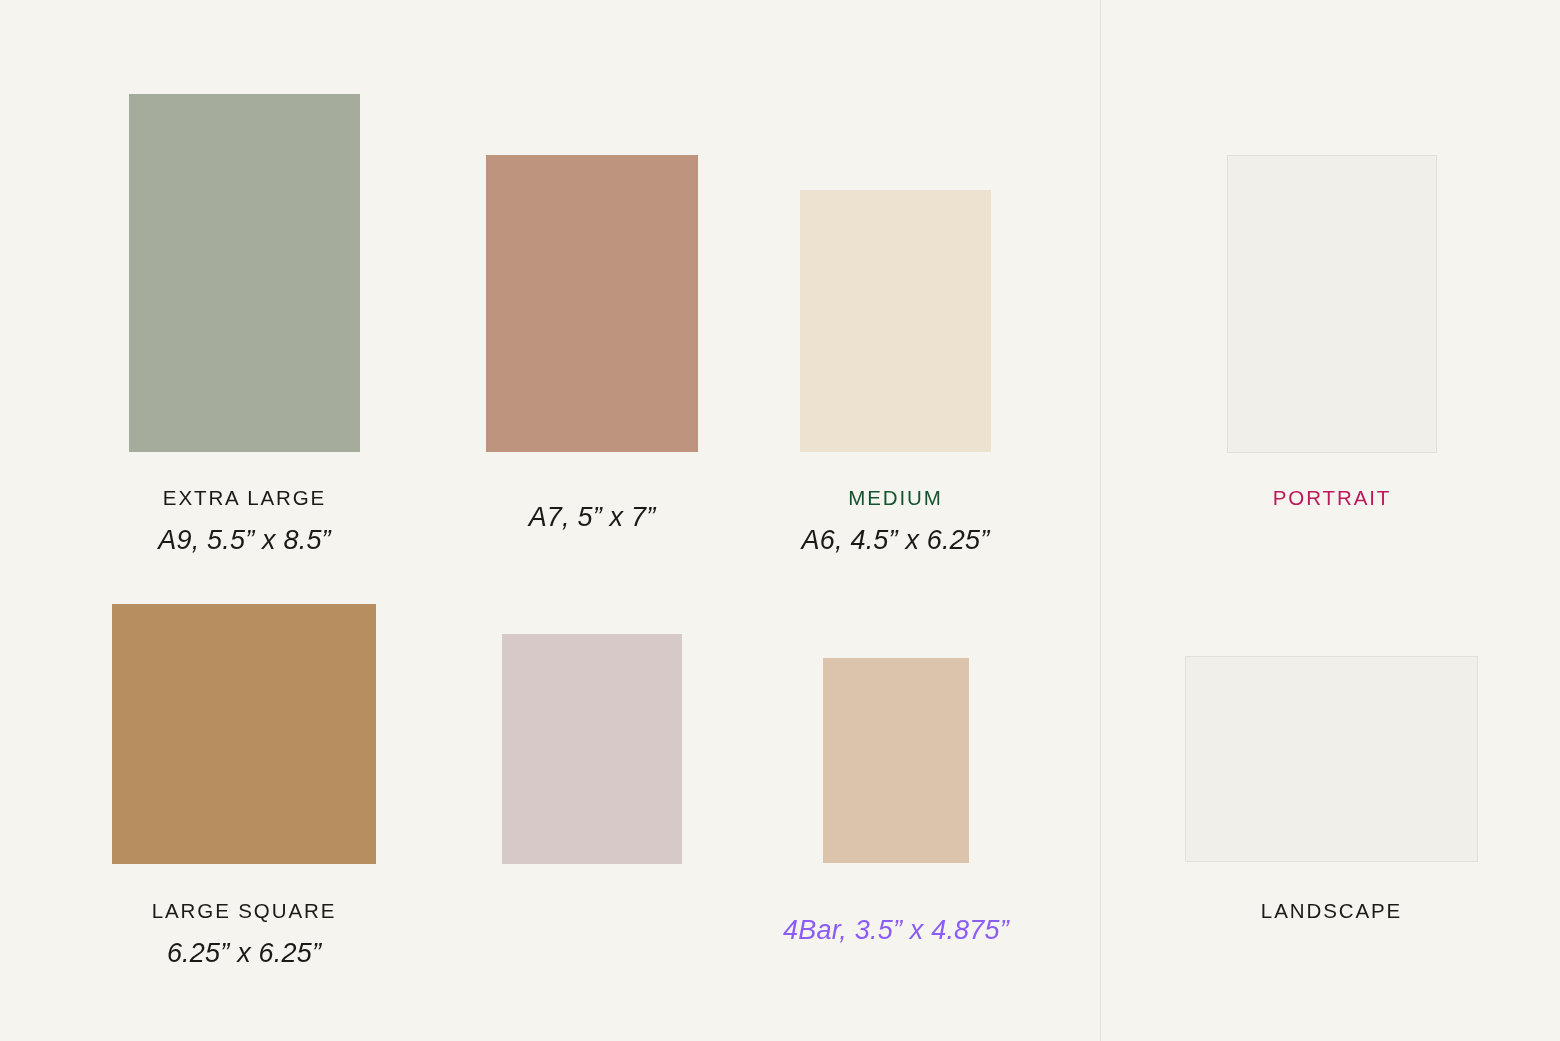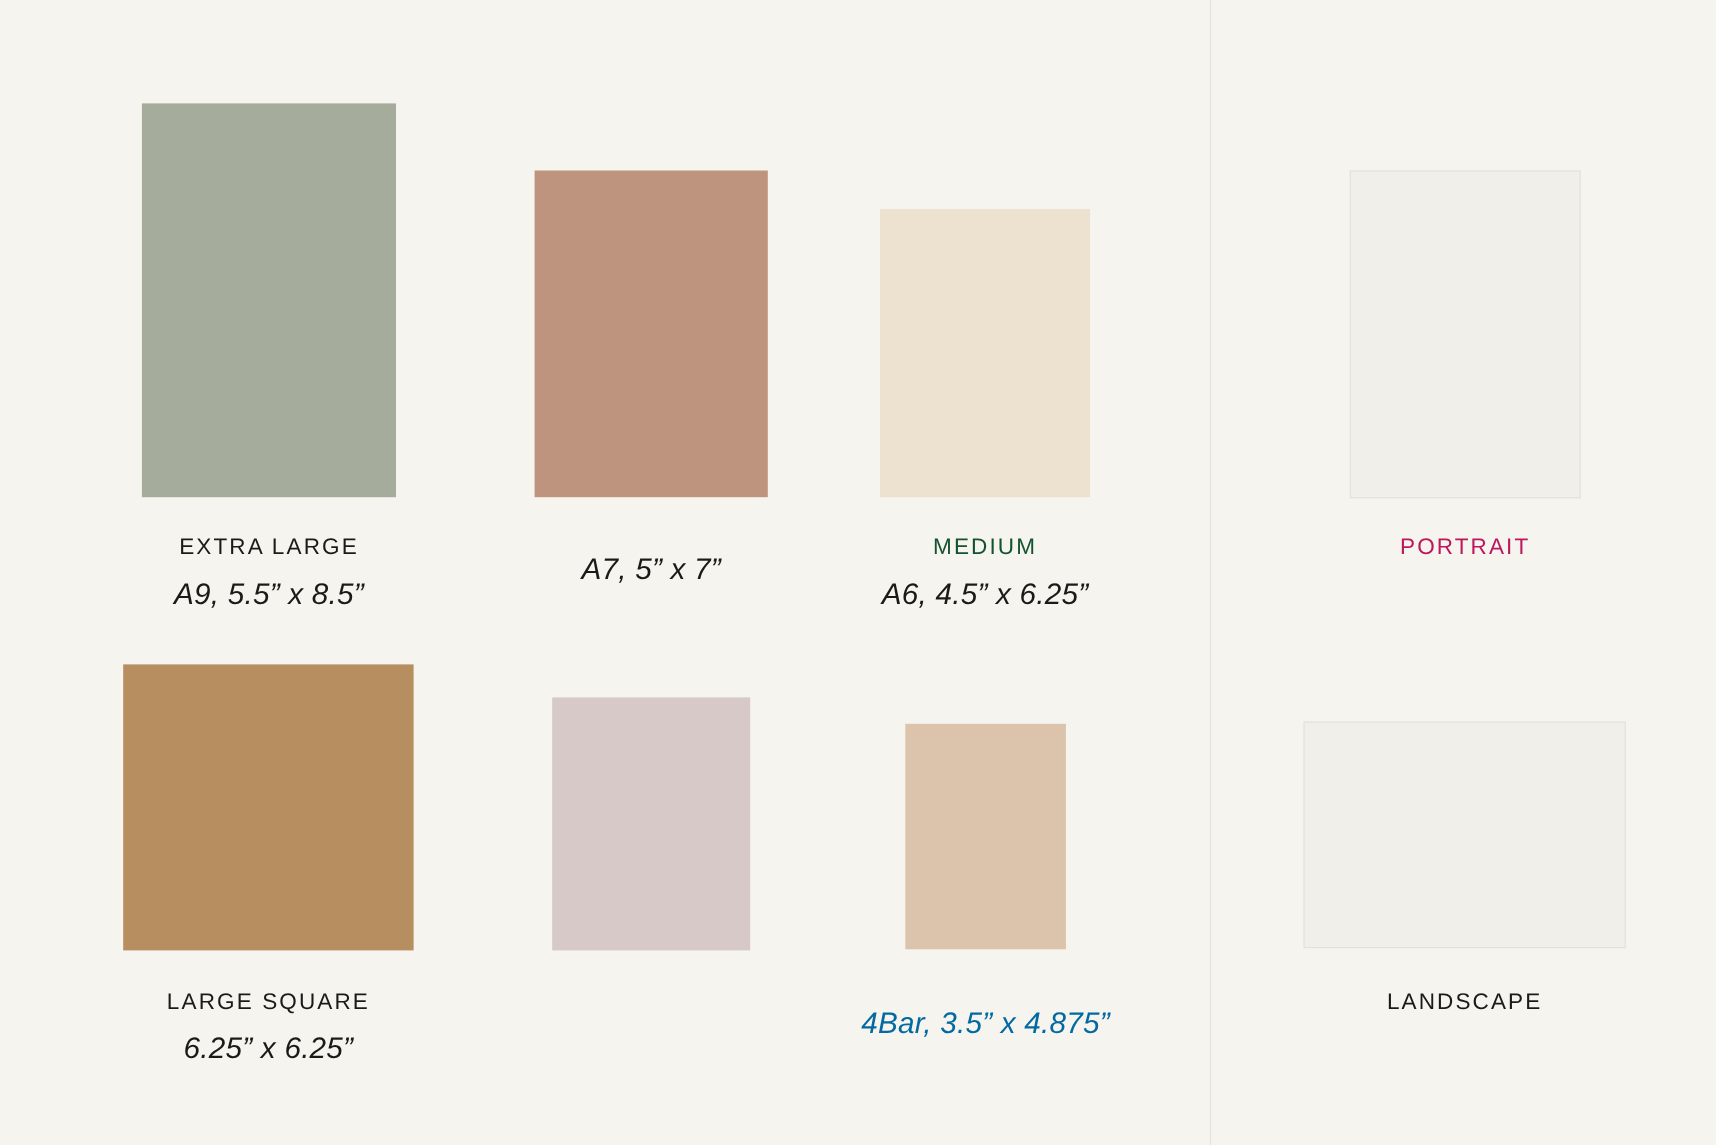--- a/index.html
+++ b/index.html
@@ -114,21 +114,21 @@
         </div>
       </div>
       <div class="cell" style="left: 502px; top: 634px; width: 180px;">
         <div class="swatch" style="width: 180px; height: 230px; background: rgb(215, 201, 199);"></div>
         <div class="caption" style="top: 266px; left: -120px; width: 420px;">
         </div>
       </div>
       <div class="cell" style="left: 823px; top: 658px; width: 146px;">
         <div class="swatch" style="width: 146px; height: 205px; background: rgb(220, 195, 171);"></div>
         <div class="caption" style="top: 242px; left: -120px; width: 386px;">
-          <div class="sub" style="color: #0369a1;">4Bar, 3.5” x 4.875”</div>
+          <div class="sub" style="color: #8b5cf6;">4Bar, 3.5” x 4.875”</div>
         </div>
       </div>
     </div>
 
   <div id="right-panel">
       <div class="cell" style="left: 1227px; top: 155px; width: 210px;">
         <div class="swatch-outline" style="width: 210px; height: 298px; background: rgb(240, 239, 234); border-color: rgb(225, 224, 218);"></div>
         <div class="caption" style="top: 332px; left: -120px; width: 450px;">
           <div class="title" style="color: #be185d;">PORTRAIT</div>
         </div>

